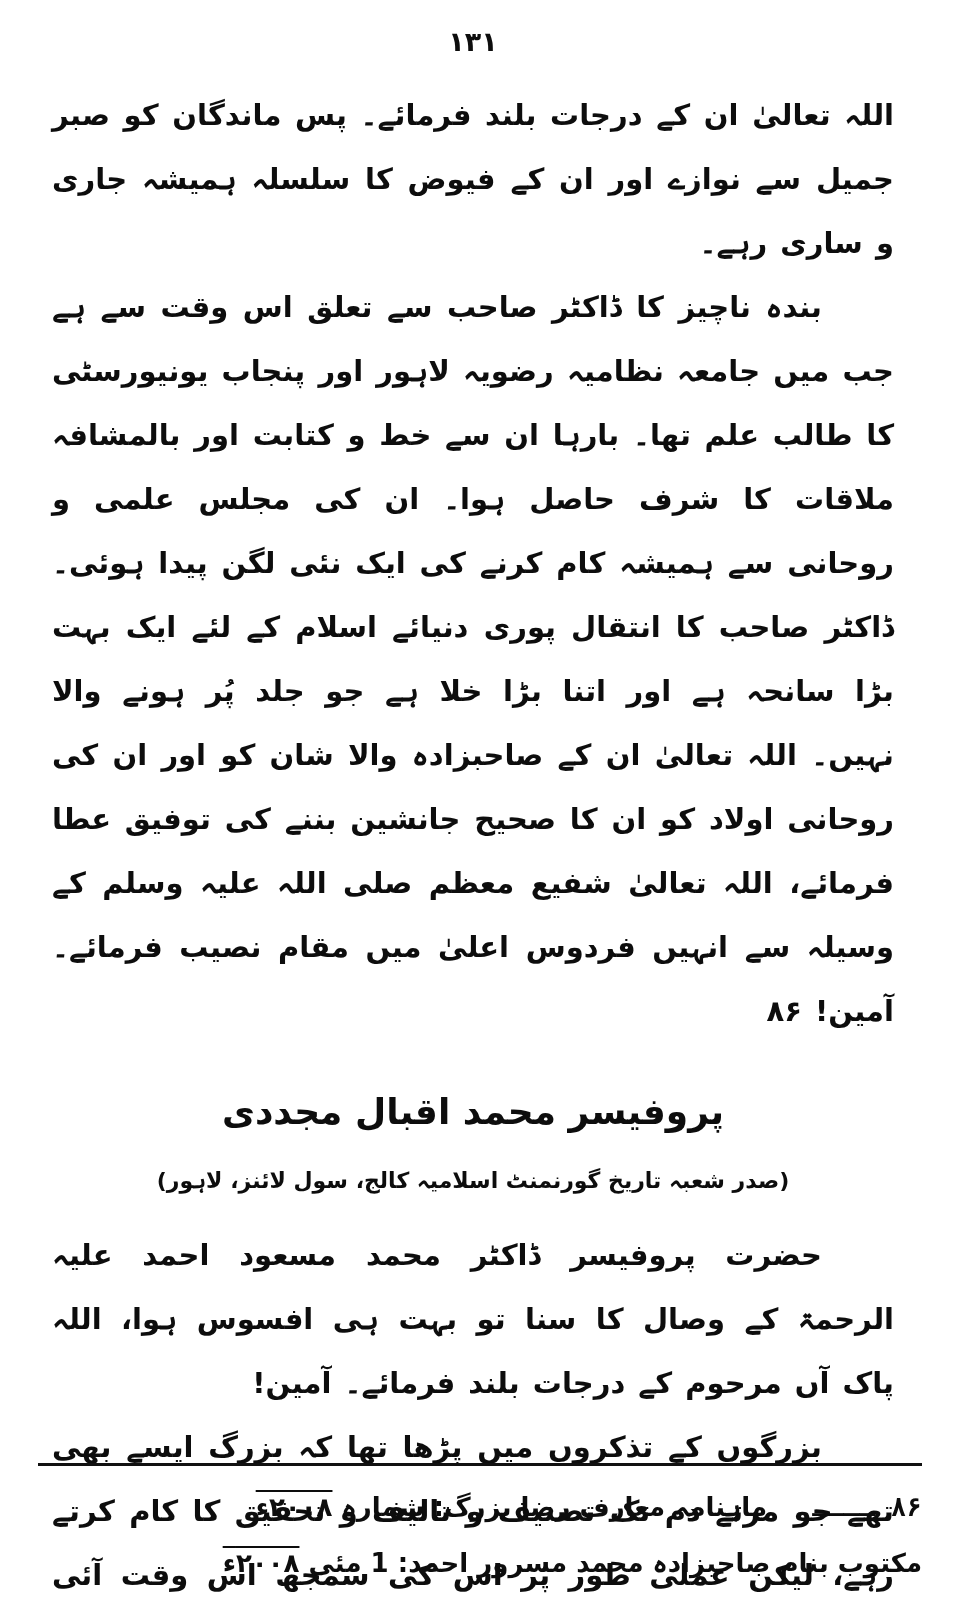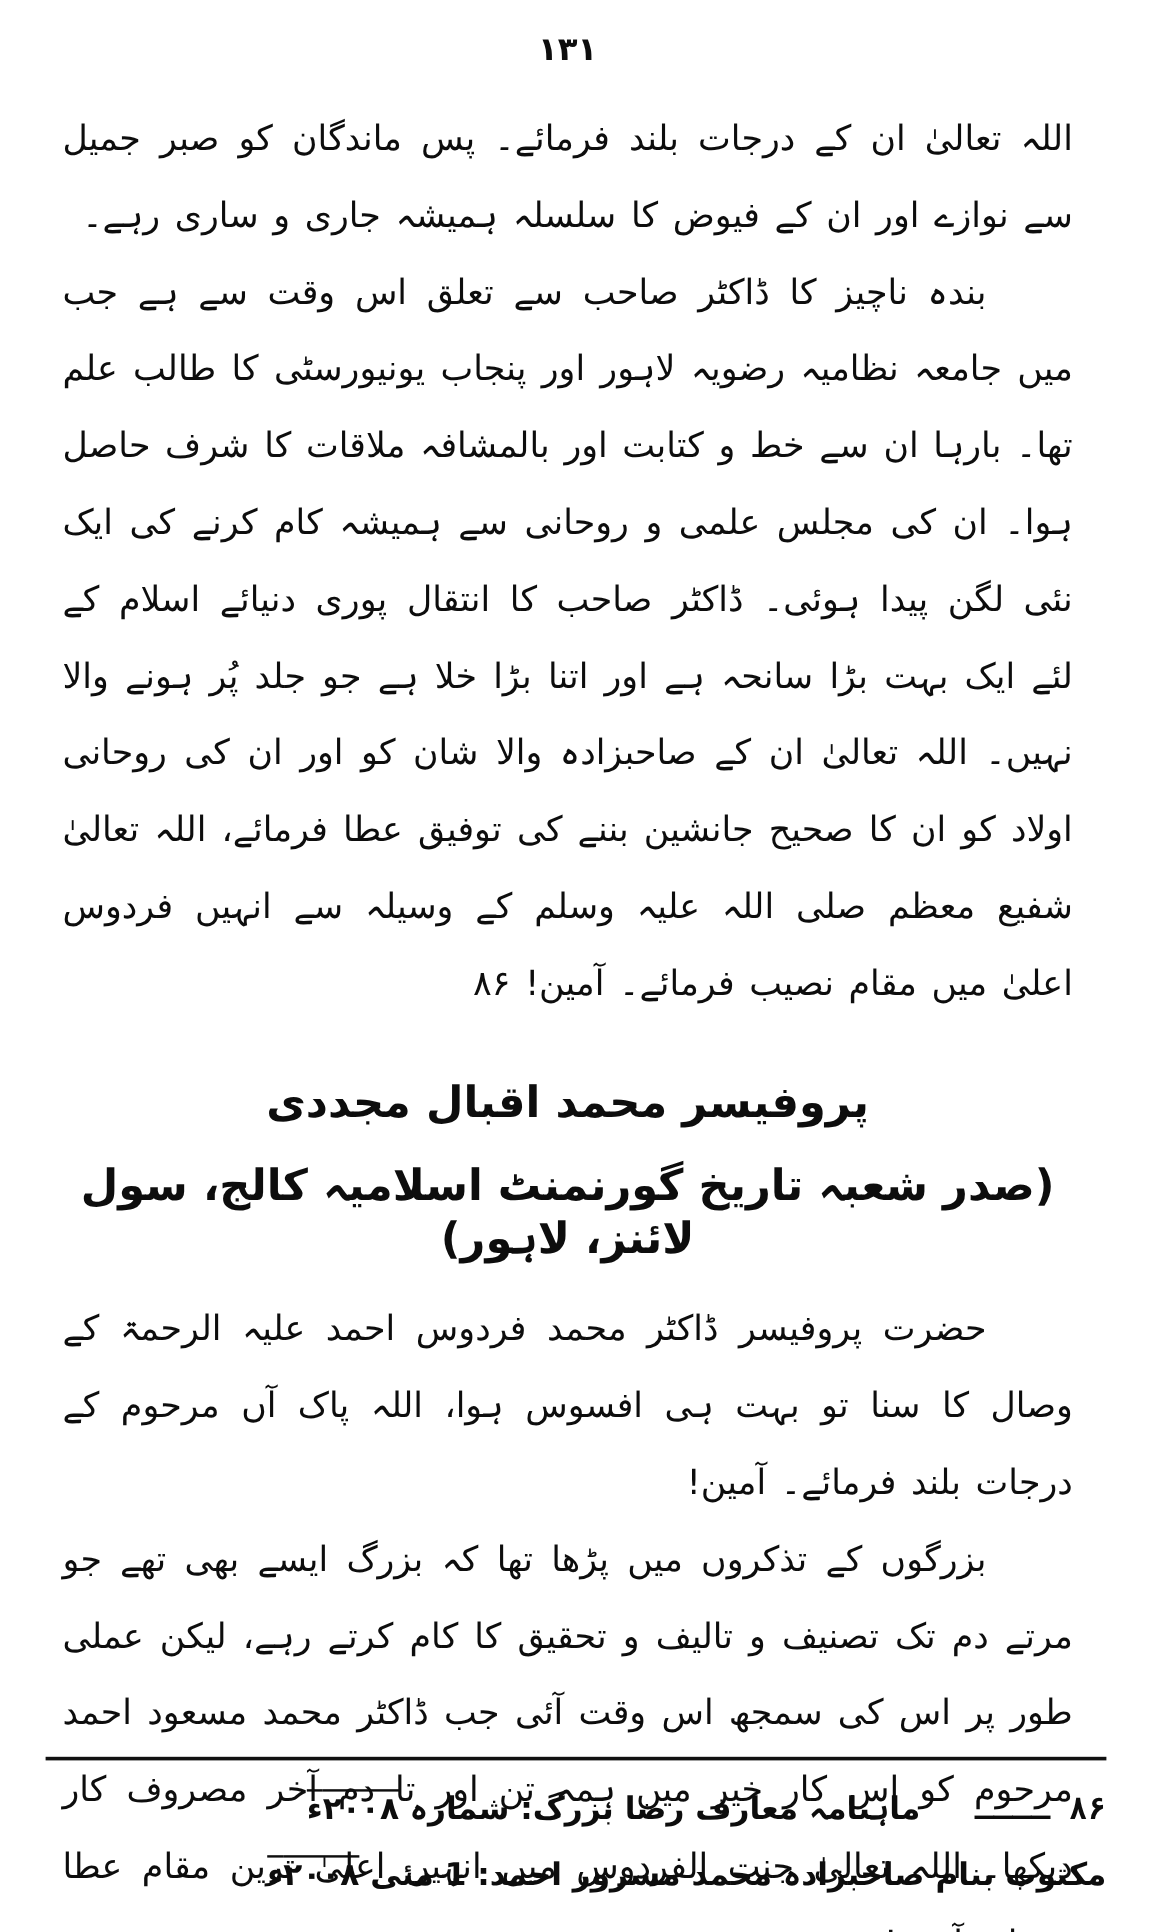--- a/index.html
+++ b/index.html
@@ -24,35 +24,35 @@
   .page-number {
     text-align: center;
     font-size: 27px;
     font-weight: bold;
     margin-bottom: 26px;
     letter-spacing: 3px;
   }
   .para {
     font-size: 29px;
     line-height: 64px;
-    font-weight: normal;
+    font-weight: bold;
     text-align: justify;
     text-indent: 72px;
     word-spacing: 3px;
   }
   .para.no-indent { text-indent: 0; }
   .heading {
     font-size: 36px;
     font-weight: bold;
     text-align: center;
     margin: 36px 0 14px 0;
     line-height: 66px;
   }
   .subheading {
-    font-size: 36px;
+    font-size: 22px;
     font-weight: bold;
     text-align: center;
     margin-bottom: 20px;
     line-height: 44px;
   }
   .footnotes {
     position: absolute;
     left: 38px;
     right: 38px;
     bottom: 20px;
@@ -88,21 +88,21 @@
   <div class="page-number">۱۳۱</div>
 
   <p class="para no-indent">اللہ تعالیٰ ان کے درجات بلند فرمائے۔ پس ماندگان کو صبر جمیل سے نوازے اور ان کے فیوض کا سلسلہ ہمیشہ جاری و ساری رہے۔</p>
 
   <p class="para">بندہ ناچیز کا ڈاکٹر صاحب سے تعلق اس وقت سے ہے جب میں جامعہ نظامیہ رضویہ لاہور اور پنجاب یونیورسٹی کا طالب علم تھا۔ بارہا ان سے خط و کتابت اور بالمشافہ ملاقات کا شرف حاصل ہوا۔ ان کی مجلس علمی و روحانی سے ہمیشہ کام کرنے کی ایک نئی لگن پیدا ہوئی۔ ڈاکٹر صاحب کا انتقال پوری دنیائے اسلام کے لئے ایک بہت بڑا سانحہ ہے اور اتنا بڑا خلا ہے جو جلد پُر ہونے والا نہیں۔ اللہ تعالیٰ ان کے صاحبزادہ والا شان کو اور ان کی روحانی اولاد کو ان کا صحیح جانشین بننے کی توفیق عطا فرمائے، اللہ تعالیٰ شفیع معظم صلی اللہ علیہ وسلم کے وسیلہ سے انہیں فردوس اعلیٰ میں مقام نصیب فرمائے۔ آمین! ۸۶</p>
 
   <h1 class="heading">پروفیسر محمد اقبال مجددی</h1>
 
   <div class="subheading">(صدر شعبہ تاریخ گورنمنٹ اسلامیہ کالج، سول لائنز، لاہور)</div>
 
-  <p class="para">حضرت پروفیسر ڈاکٹر محمد فردوس احمد علیہ الرحمۃ کے وصال کا سنا تو بہت ہی افسوس ہوا، اللہ پاک آں مرحوم کے درجات بلند فرمائے۔ آمین!</p>
+  <p class="para">حضرت پروفیسر ڈاکٹر محمد مسعود احمد علیہ الرحمۃ کے وصال کا سنا تو بہت ہی افسوس ہوا، اللہ پاک آں مرحوم کے درجات بلند فرمائے۔ آمین!</p>
 
   <p class="para">بزرگوں کے تذکروں میں پڑھا تھا کہ بزرگ ایسے بھی تھے جو مرتے دم تک تصنیف و تالیف و تحقیق کا کام کرتے رہے، لیکن عملی طور پر اس کی سمجھ اس وقت آئی جب ڈاکٹر محمد مسعود احمد مرحوم کو اس کار خیر میں ہمہ تن اور تا دم آخر مصروف کار دیکھا۔ اللہ تعالیٰ جنت الفردوس میں انہیں اعلیٰ ترین مقام عطا فرمائے آمین! ۸۷</p>
 
   <div class="footnotes">
     <hr class="footnote-divider">
 
     <div class="footnote-row">
       <span class="fn-num">۸۶ ــــ</span>
       <span class="fn-text">
         <span>ماہنامہ معارف رضا بزرگ: شمارہ</span>

